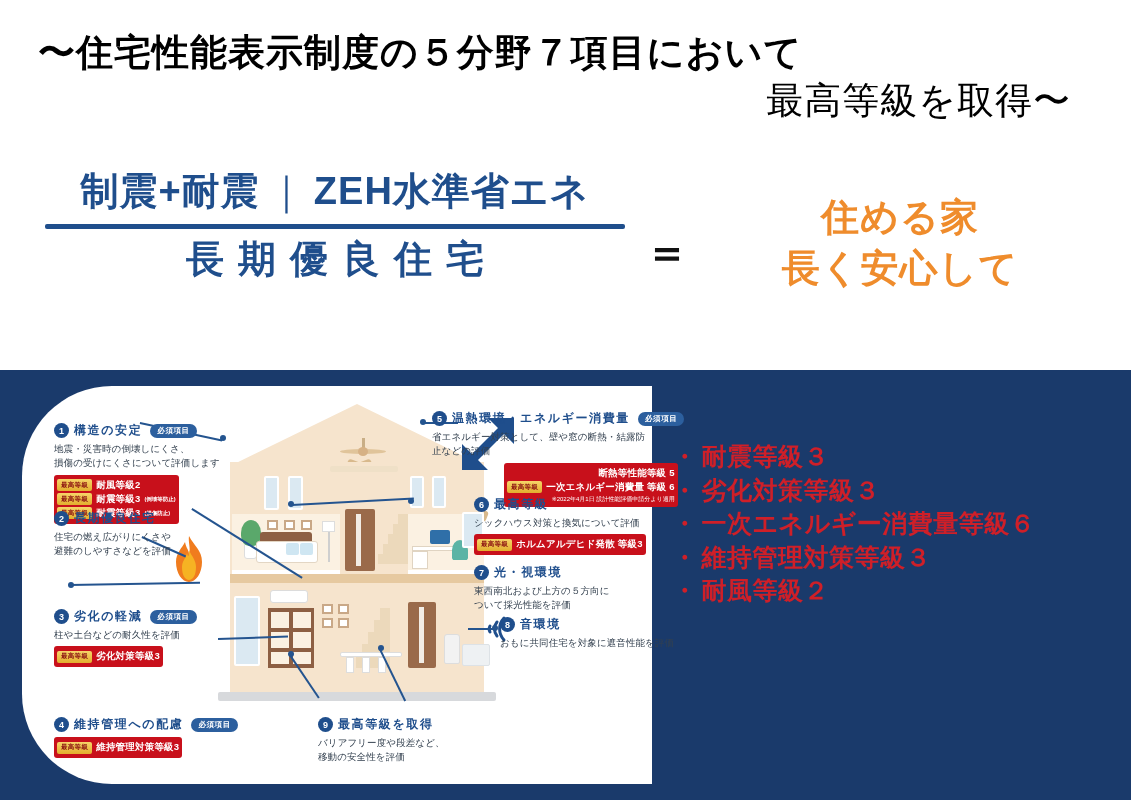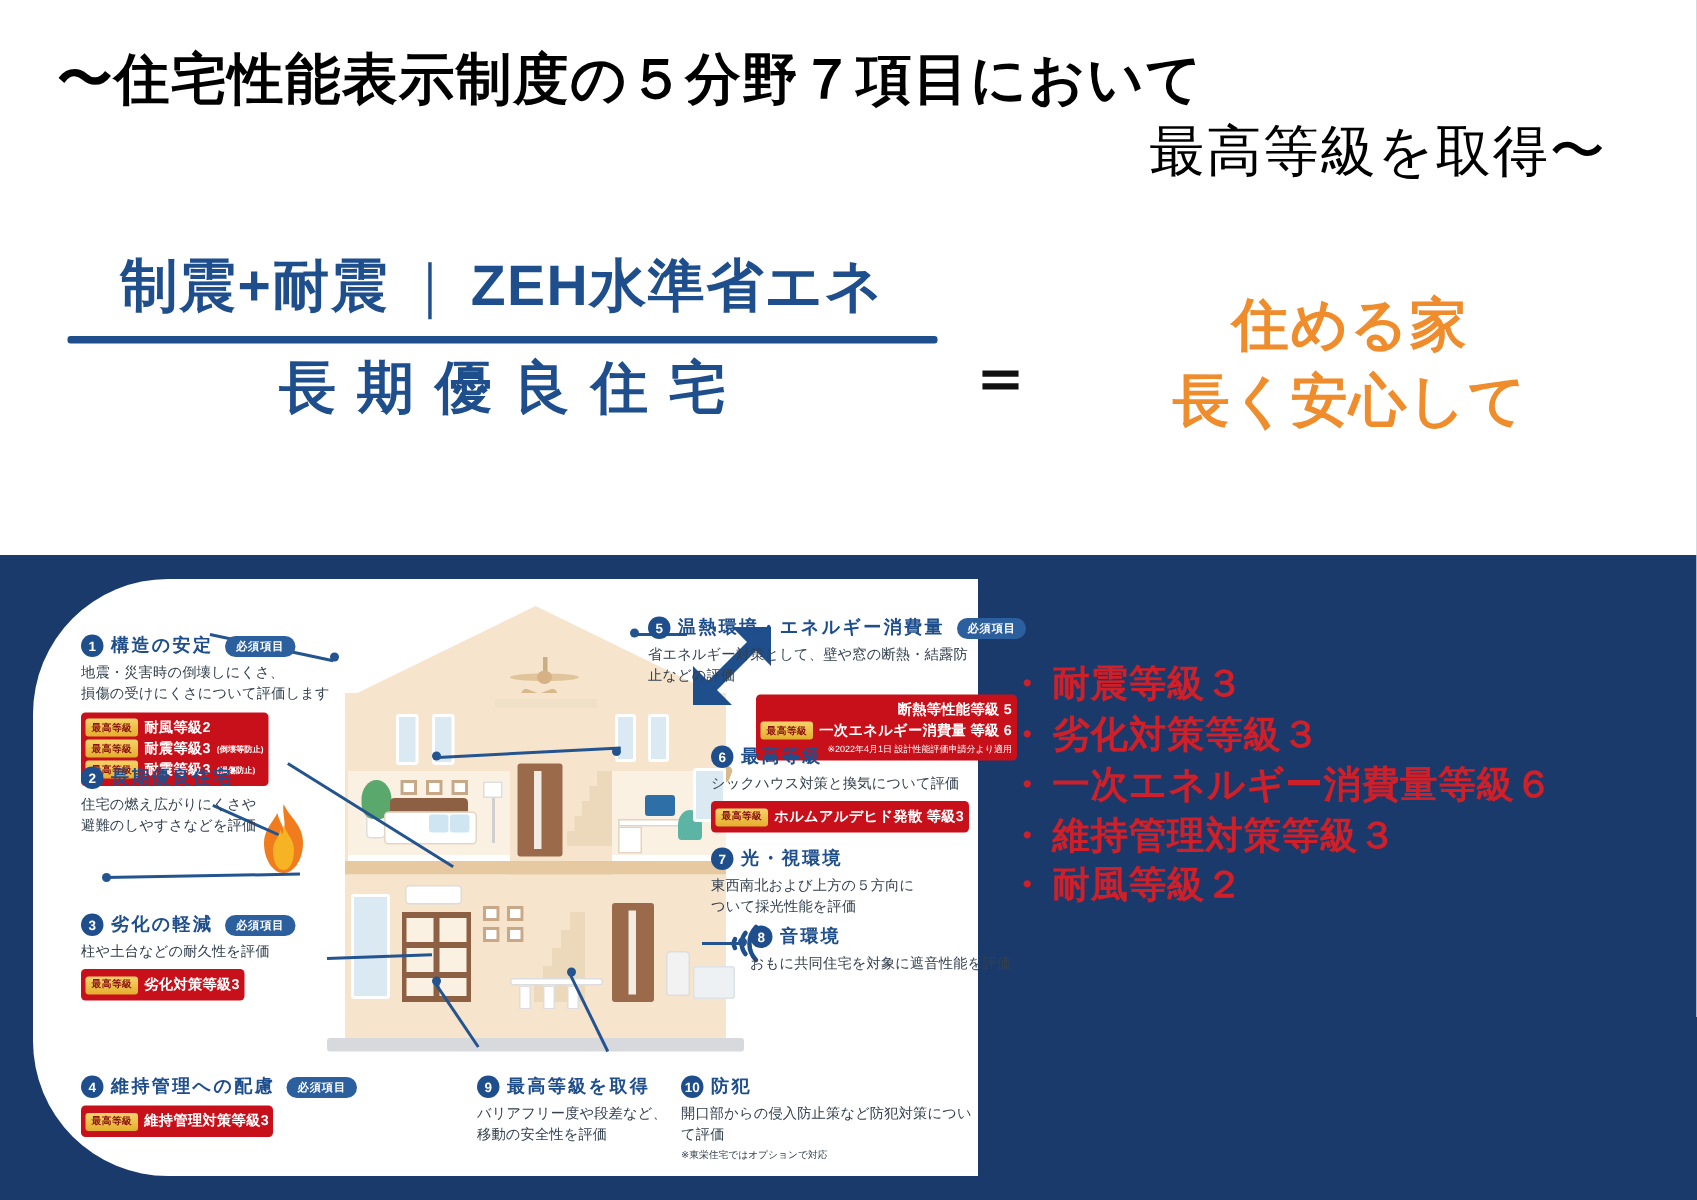--- a/index.html
+++ b/index.html
@@ -412,28 +412,20 @@
 
       <div class="callout" style="left:296px; top:330px; width:140px;">
         <div class="ci-head">
           <span class="num">9</span>
           <span class="ci-title">最高等級を取得</span>
         </div>
         <div class="ci-desc" style="white-space:pre-line">バリアフリー度や段差など、
 移動の安全性を評価</div>
       </div>
 
-      <div class="callout" style="left:432px; top:330px; width:200px;">
-        <div class="ci-head">
-          <span class="num">10</span>
-          <span class="ci-title">防犯</span>
-        </div>
-        <div class="ci-desc">開口部からの侵入防止策など防犯対策について評価</div>
-        <div class="ci-note">※東栄住宅ではオプションで対応</div>
-      </div>
 
     </div>
   </div>
 
   <ul class="redlist">
     <li><span class="b">・</span><span>耐震等級３</span></li>
     <li><span class="b">・</span><span>劣化対策等級３</span></li>
     <li><span class="b">・</span><span>一次エネルギー消費量等級６</span></li>
     <li><span class="b">・</span><span>維持管理対策等級３</span></li>
     <li><span class="b">・</span><span>耐風等級２</span></li>

